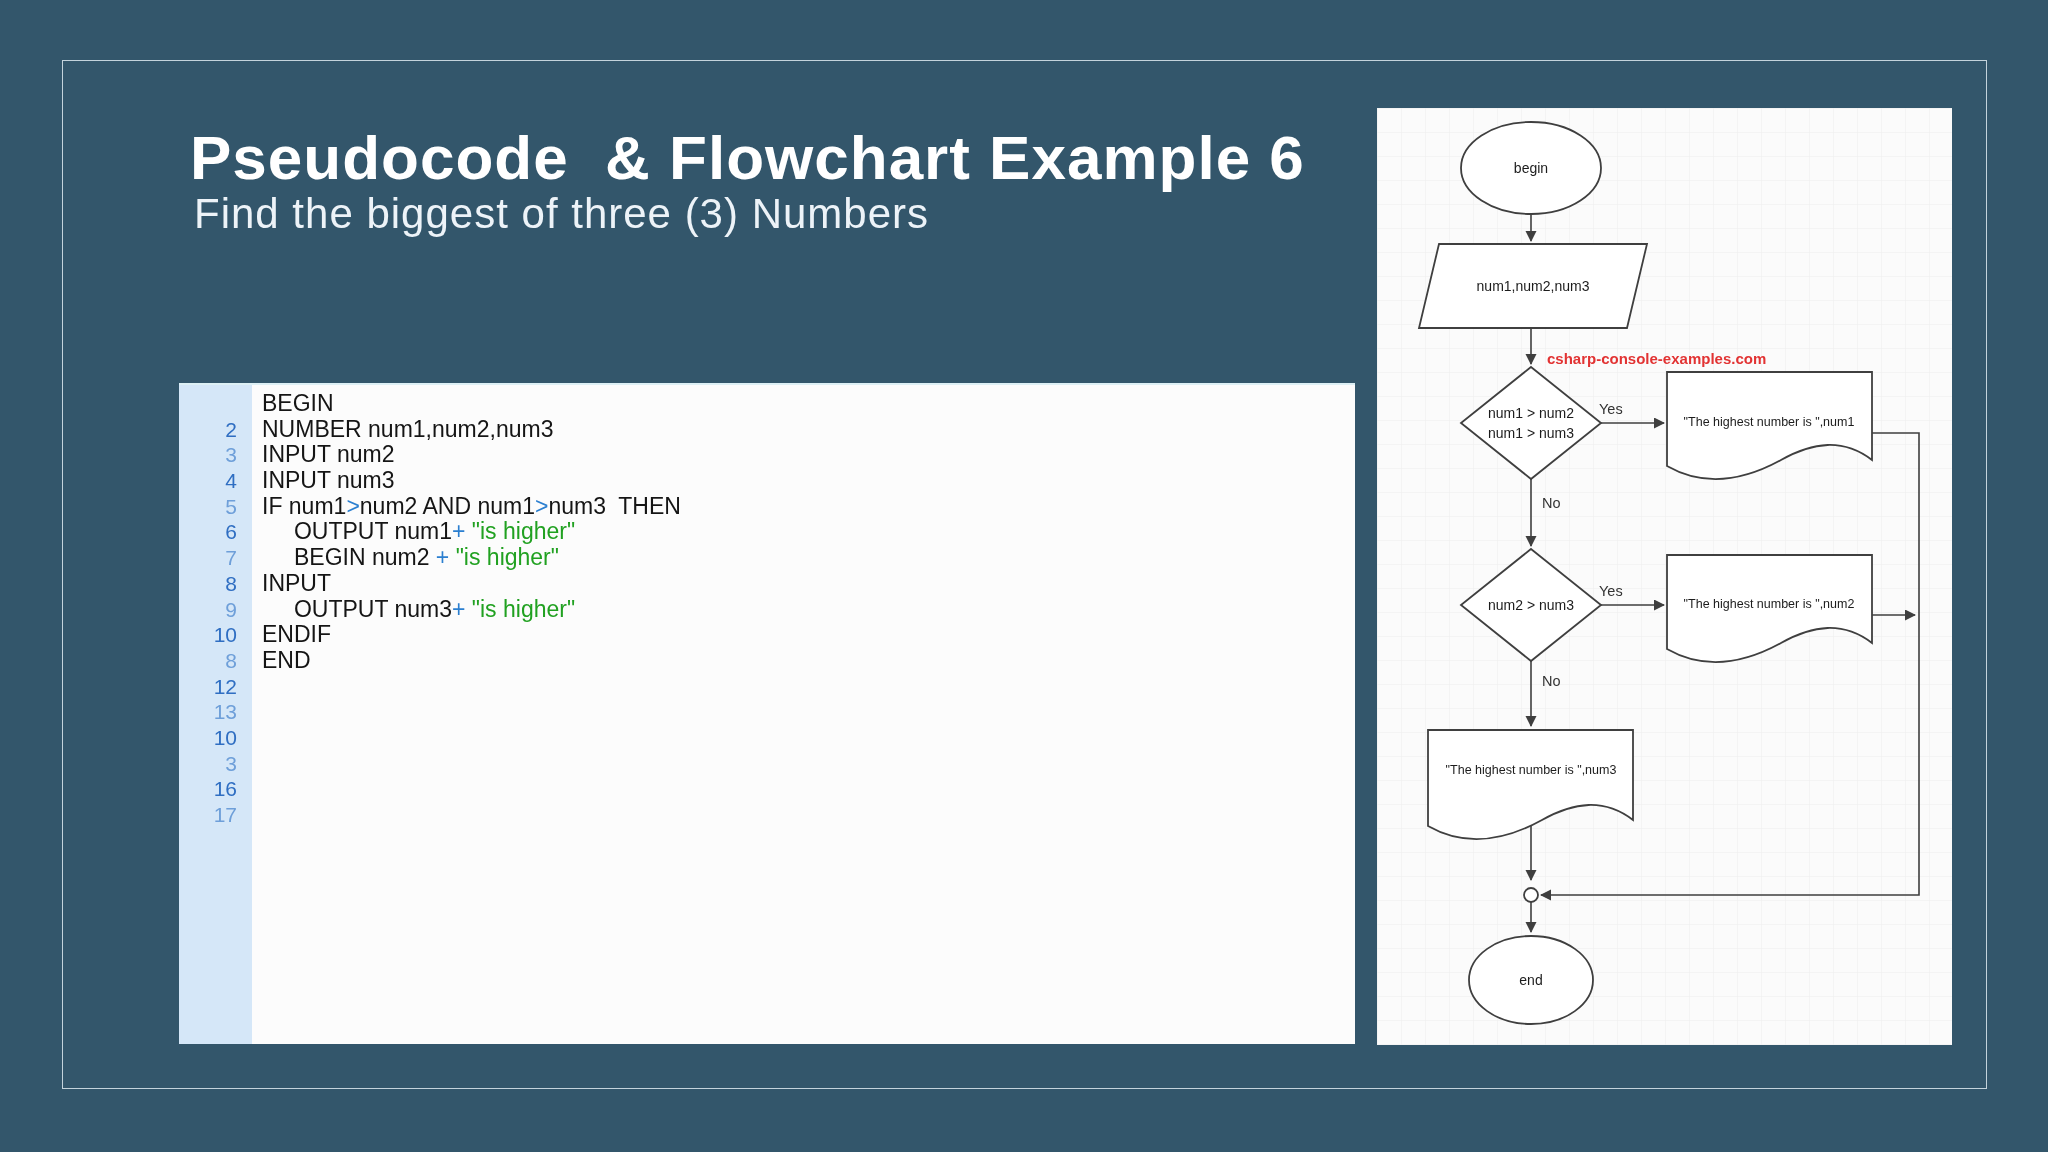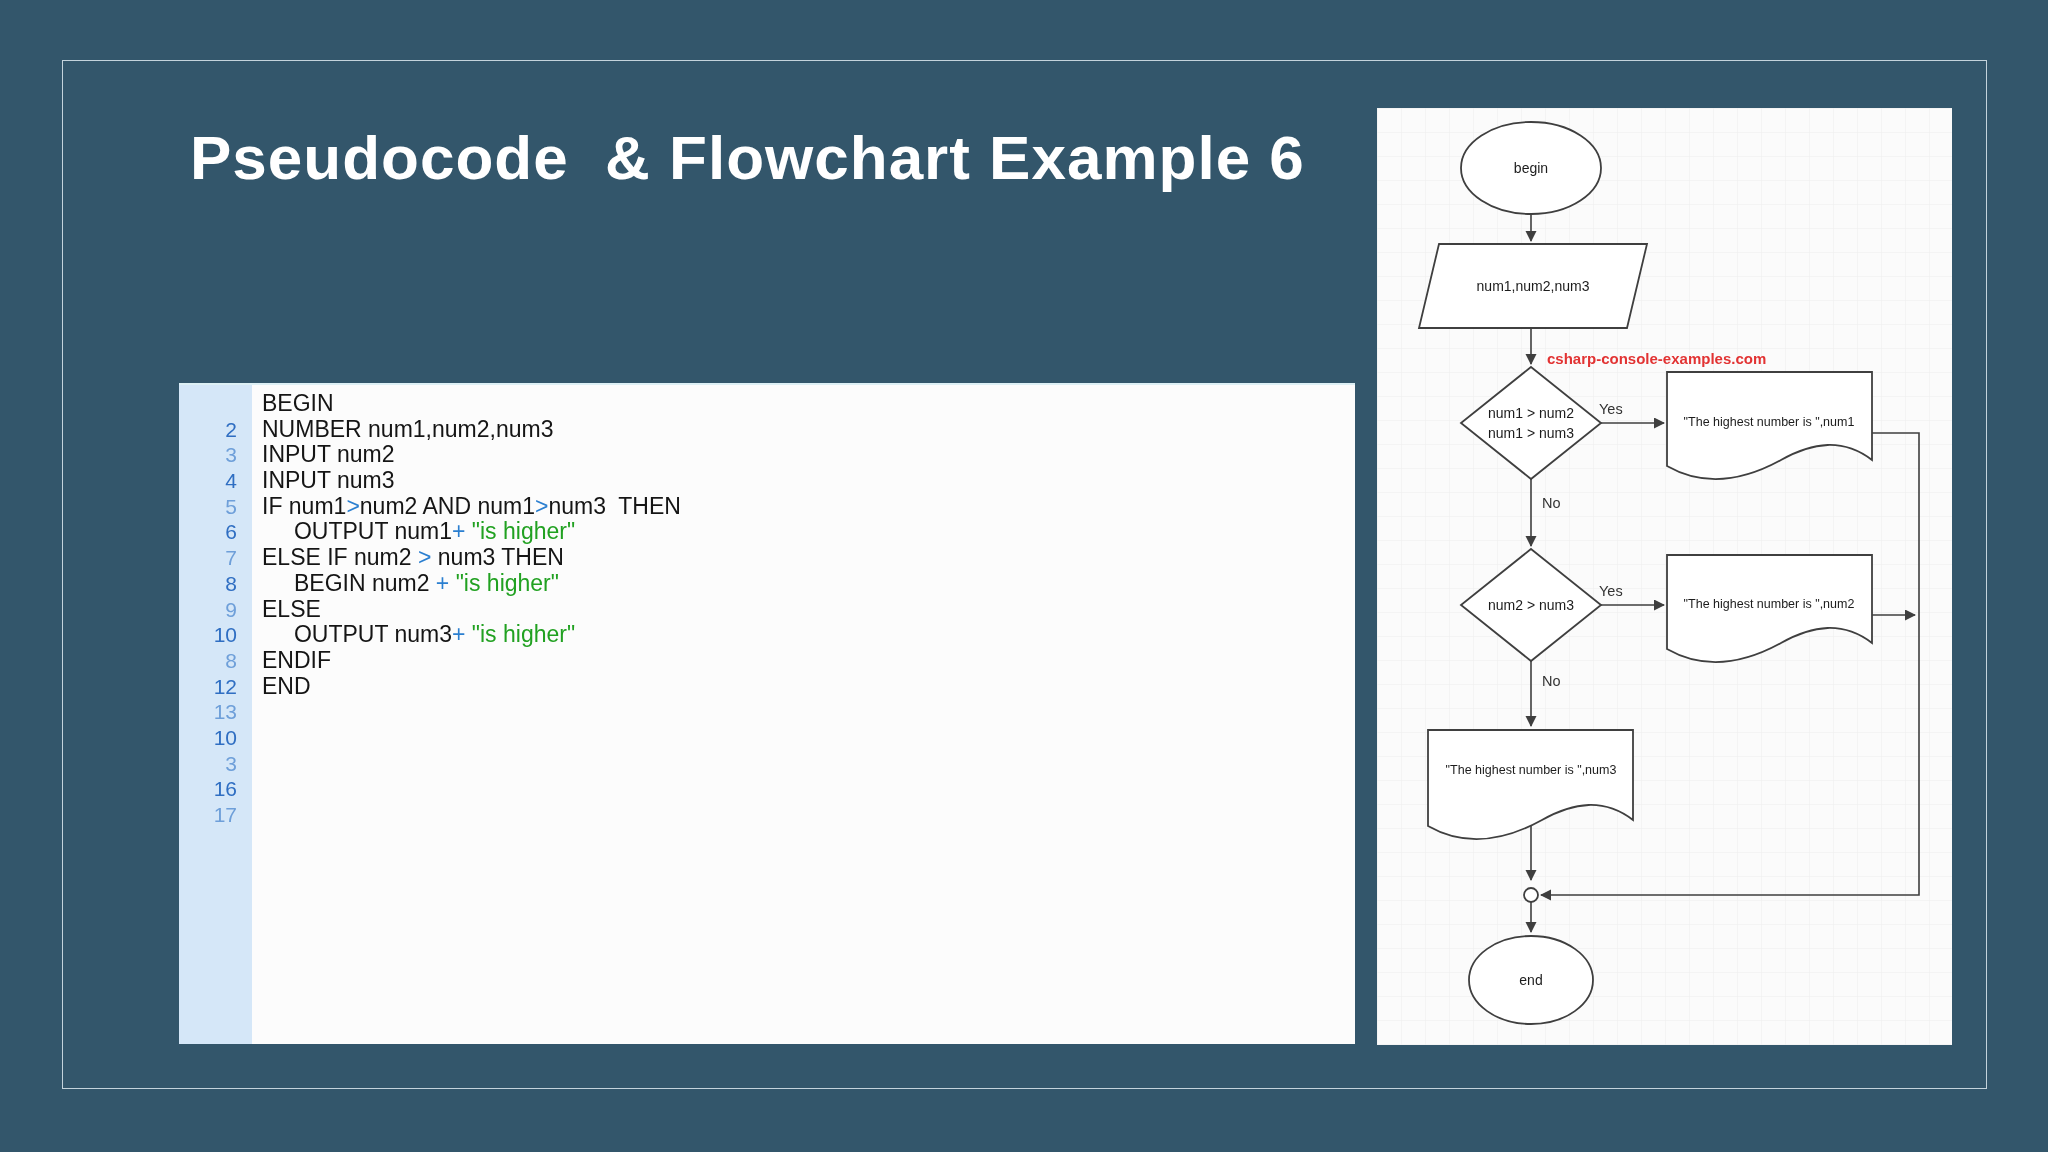--- a/index.html
+++ b/index.html
@@ -38,20 +38,21 @@
   .watermark{font-size:15px;font-weight:bold;fill:#E23333;text-anchor:start;}
 </style>
 </head>
 <body>
 
 <div class="stage">
 
   <div class="slide-border"></div>
 
   <h1 class="title">Pseudocode  &amp; Flowchart Example 6</h1>
+  <h2 class="subtitle">Find the biggest of three (3) Numbers</h2>
 
   <div class="code-panel">
     <div class="gutter" id="gutter">
         <div class="ln"></div>
         <div class="ln">2</div>
         <div class="ln">3</div>
         <div class="ln">4</div>
         <div class="ln">5</div>
         <div class="ln">6</div>
         <div class="ln">7</div>
@@ -66,23 +67,22 @@
         <div class="ln">16</div>
         <div class="ln">17</div>
       </div>
     <div class="code" id="code">
         <div class="cl"><span class="plain">BEGIN</span></div>
         <div class="cl"><span class="plain">NUMBER num1,num2,num3</span></div>
         <div class="cl"><span class="plain">INPUT num2</span></div>
         <div class="cl"><span class="plain">INPUT num3</span></div>
         <div class="cl"><span class="plain">IF num1</span><span class="op">&gt;</span><span class="plain">num2 AND num1</span><span class="op">&gt;</span><span class="plain">num3  THEN</span></div>
         <div class="cl"><span class="plain">     OUTPUT num1</span><span class="op">+</span><span class="plain"> </span><span class="str">"is higher"</span></div>
-        <div class="cl"><span class="plain">ELSE IF num2 </span><span class="op">&gt;</span><span class="plain"> num3 THEN</span></div>
         <div class="cl"><span class="plain">     BEGIN num2 </span><span class="op">+</span><span class="plain"> </span><span class="str">"is higher"</span></div>
-        <div class="cl"><span class="plain">ELSE</span></div>
+        <div class="cl"><span class="plain">INPUT</span></div>
         <div class="cl"><span class="plain">     OUTPUT num3</span><span class="op">+</span><span class="plain"> </span><span class="str">"is higher"</span></div>
         <div class="cl"><span class="plain">ENDIF</span></div>
         <div class="cl"><span class="plain">END</span></div>
         <div class="cl"></div>
         <div class="cl"></div>
         <div class="cl"></div>
         <div class="cl"></div>
       </div>
   </div>
 

